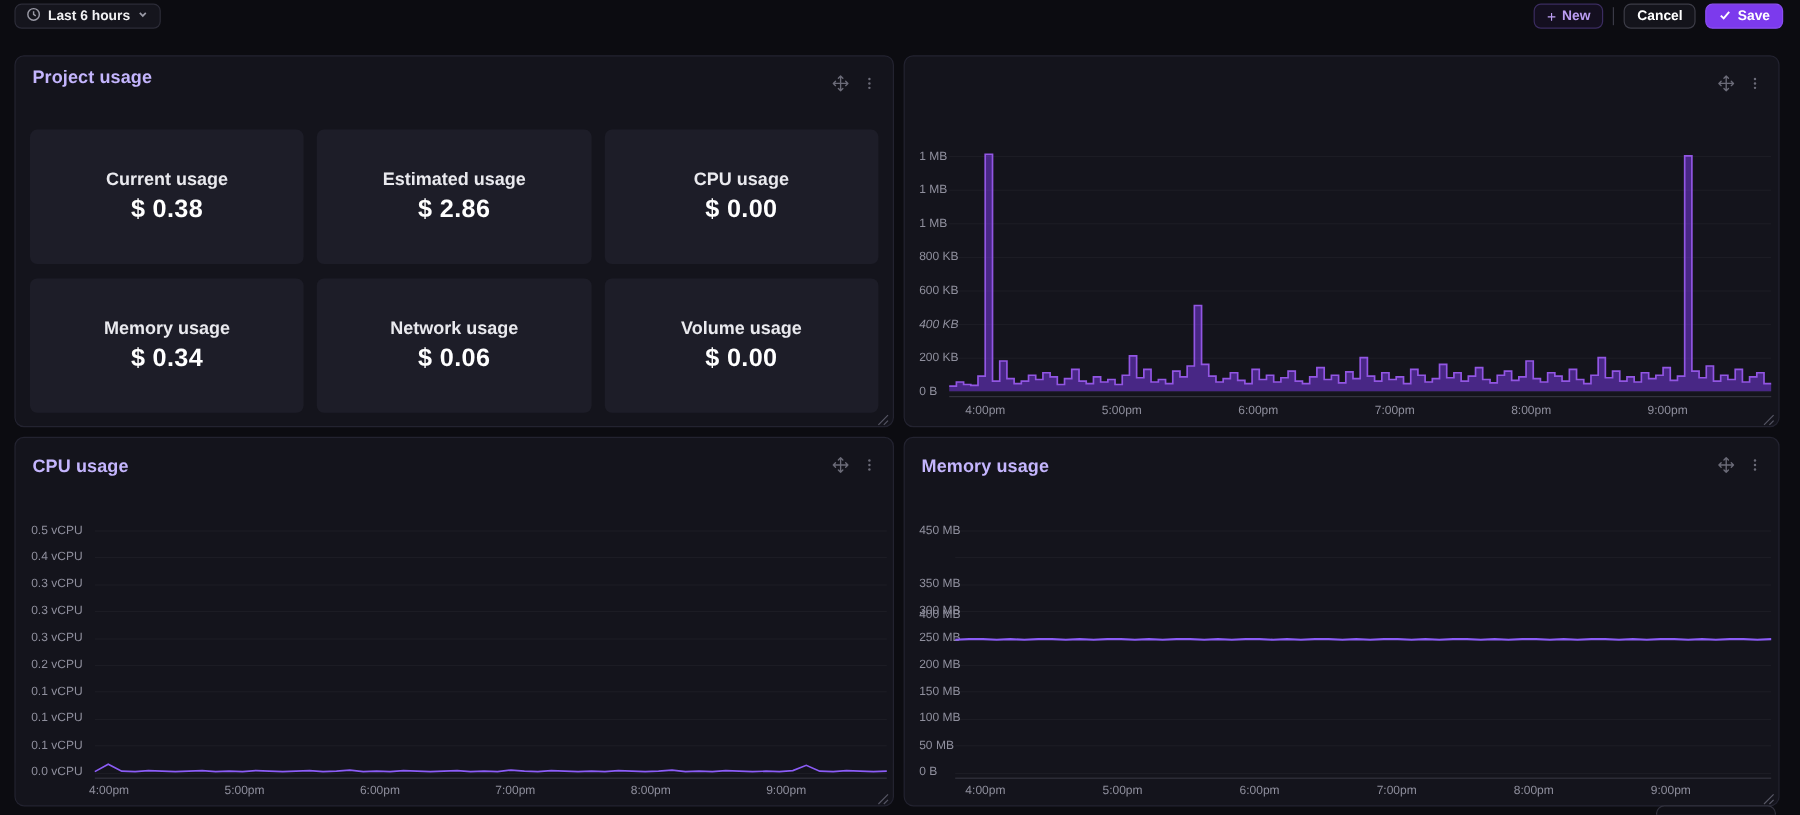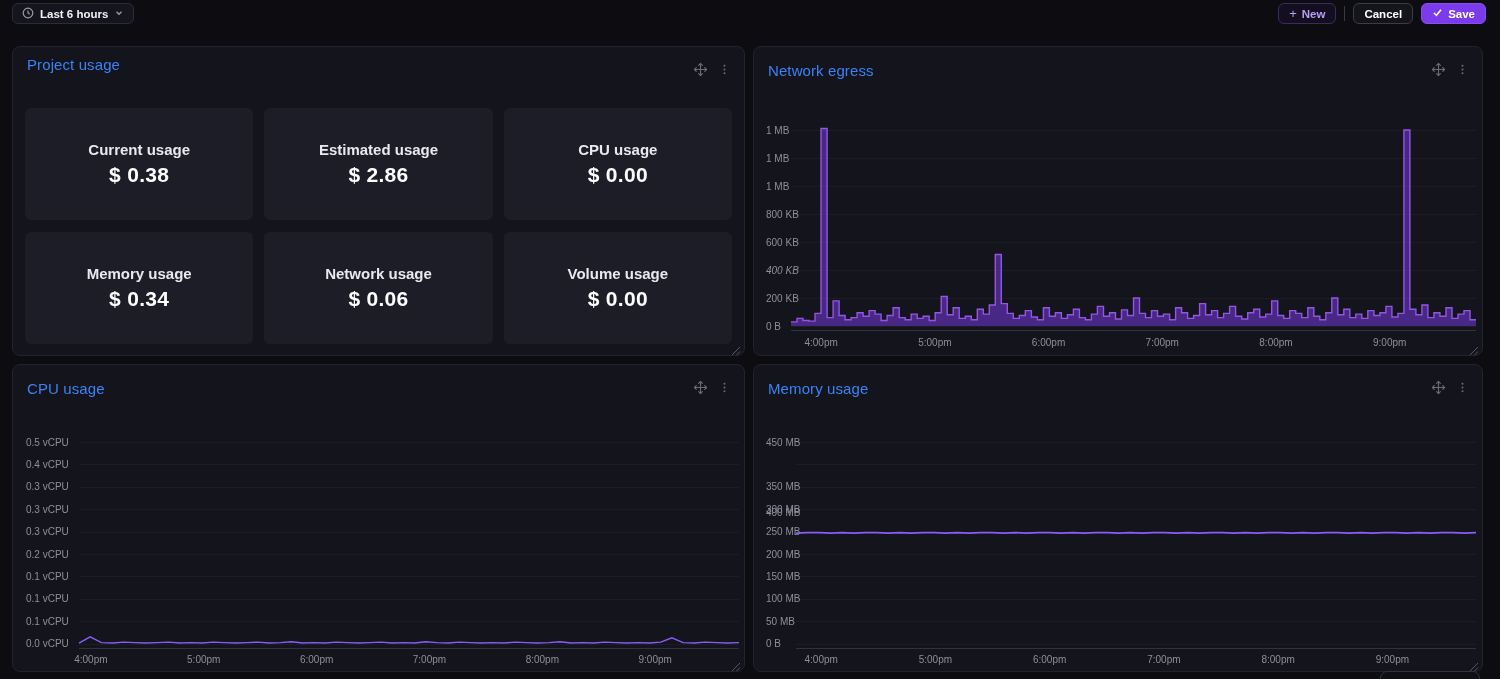--- a/index.html
+++ b/index.html
@@ -31,21 +31,21 @@
   
   .panel {
     position:absolute; background:#14141c; border:1px solid #232330; border-radius:8px;
   }
   #panel-project { left:12px; top:46px; width:733px; height:310px; }
   #panel-network { left:753px; top:46px; width:730px; height:310px; }
   #panel-cpu     { left:12px; top:364px; width:733px; height:308px; }
   #panel-memory  { left:753px; top:364px; width:730px; height:308px; }
   .panel-header { position:absolute; left:0; top:0; right:0; padding:15px 14px 0 14px; }
   #panel-project .panel-header { padding-top:9px; }
-  .panel-title { font-size:15px; font-weight:normal; color:#3b82f6; letter-spacing:.1px; }
+  .panel-title { font-size:15px; font-weight:bold; color:#c4b5fd; letter-spacing:.1px; }
   .panel-sub { font-size:10px; color:#8b8b99; margin-top:3px; }
   .panel-icons { position:absolute; right:12px; top:14px; display:flex; align-items:center; gap:8px; }
   #panel-project .panel-icons { top:14px; }
   .icon-btn { width:16px; height:16px; display:flex; align-items:center; justify-content:center; cursor:pointer; color:#6b6b78; }
   
   .cards { position:absolute; left:12px; right:12px; top:61px; bottom:11px;
     display:grid; grid-template-columns:1fr 1fr 1fr; grid-template-rows:1fr 1fr; gap:12px 11px; }
   .card { background:#1d1d28; border-radius:6px; display:flex; flex-direction:column;
     align-items:center; justify-content:center; gap:5px; }
   .card-label { font-size:15px; font-weight:bold; color:#e9e9ee; }
@@ -142,23 +142,20 @@
     </div>
   </div>
   <span class="resize-handle">
     <svg width="10" height="10" viewBox="0 0 10 10" stroke="#565664" stroke-width="1">
         <path d="M9 1 L1 9 M9 5.5 L5.5 9"></path>
       </svg>
   </span>
 </section>
 
 <section class="panel" id="panel-network">
-  <div class="panel-header">
-    <div class="panel-title">Network egress</div>
-  </div>
   <div class="panel-icons">
     <span class="icon-btn">
       <svg width="15" height="15" viewBox="0 0 16 16" fill="none" stroke="currentColor" stroke-width="1.2" stroke-linecap="round">
         <path d="M8 1.5 V14.5 M1.5 8 H14.5 M8 1.5 L6 3.5 M8 1.5 L10 3.5 M8 14.5 L6 12.5 M8 14.5 L10 12.5 M1.5 8 L3.5 6 M1.5 8 L3.5 10 M14.5 8 L12.5 6 M14.5 8 L12.5 10"></path>
       </svg>
     </span>
     <span class="icon-btn">
       <svg width="13" height="13" viewBox="0 0 14 14" fill="currentColor">
         <circle cx="7" cy="3" r="1.1"></circle>
           <circle cx="7" cy="7" r="1.1"></circle>

